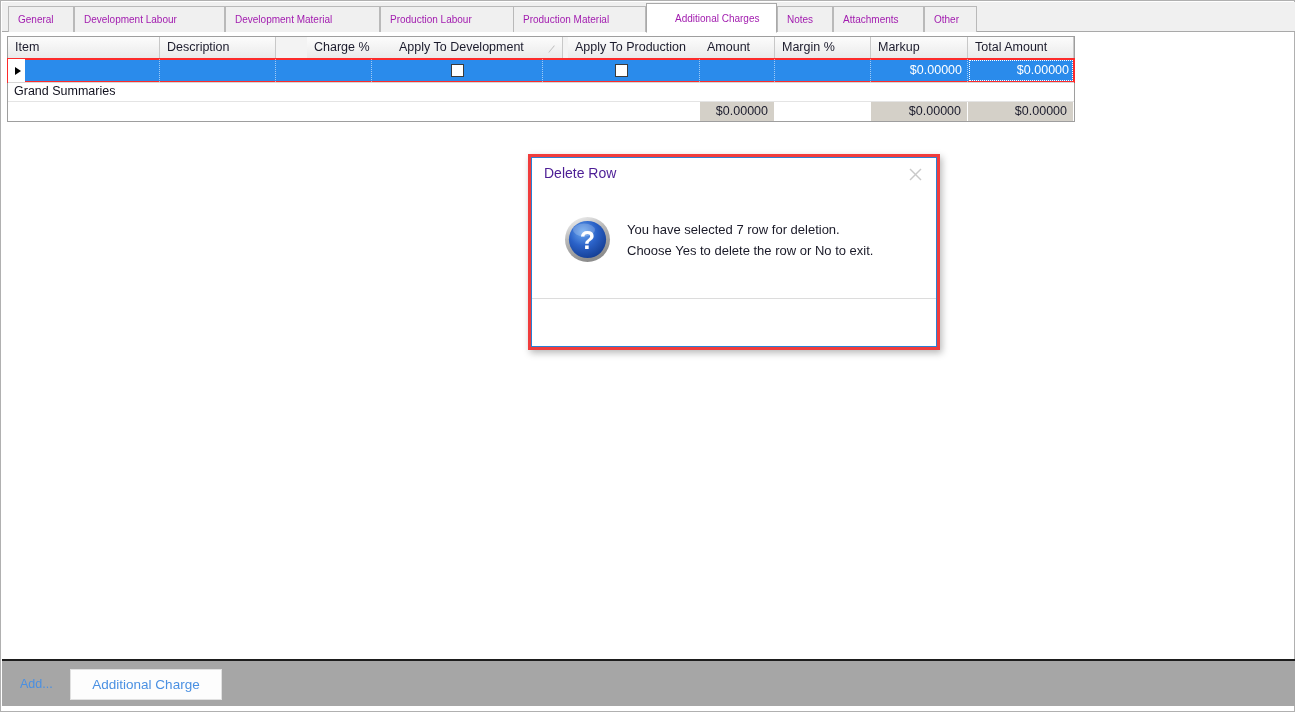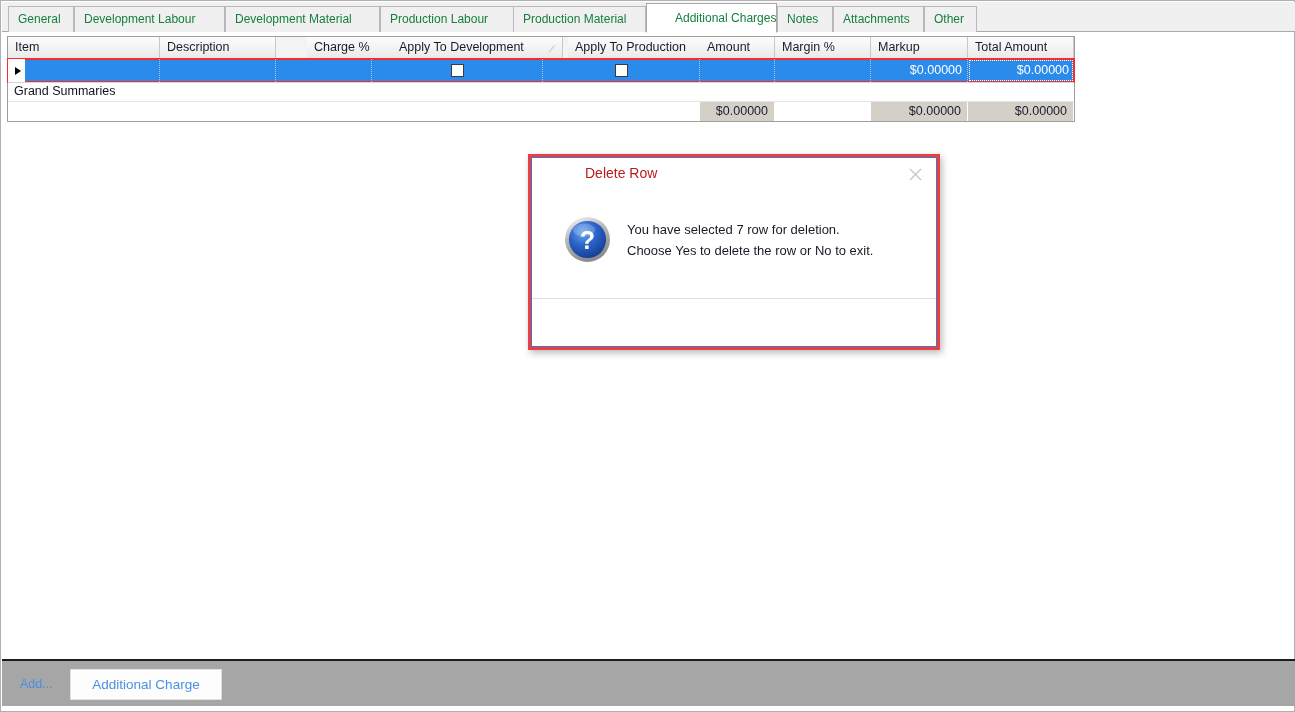--- a/index.html
+++ b/index.html
@@ -42,22 +42,22 @@
   .tab {
     position: absolute;
     top: 4px;
     height: 26px;
     line-height: 25px;
     padding: 0 9px;
     background: #f0f0f0;
     border: 1px solid #b9b9b9;
     border-bottom: none;
     box-sizing: border-box;
-    font-size: 12px;
-    color: #15803d;
+    font-size: 10px;
+    color: #a21caf;
     white-space: nowrap;
     cursor: default;
   }
   .tab.selected {
     top: 1px;
     height: 30px;
     line-height: 29px;
     background: #ffffff;
     border: 1px solid #a9a9a9;
     border-bottom: 1px solid #ffffff;
@@ -269,23 +269,22 @@
   #dialog-titlebar {
     position: relative;
     height: 34px;
     background: #ffffff;
   }
   #dialog-title {
     position: absolute;
     left: 12px;
     top: 7px;
     font-size: 14px;
-    color: #b91c1c;
-    white-space: nowrap;
-    margin-left: 41px;
+    color: #4c1d95;
+    white-space: nowrap;
   }
   #dialog-close {
     position: absolute;
     right: 8px;
     top: 5px;
     width: 26px;
     height: 22px;
     display: flex;
     align-items: center;
     justify-content: center;

